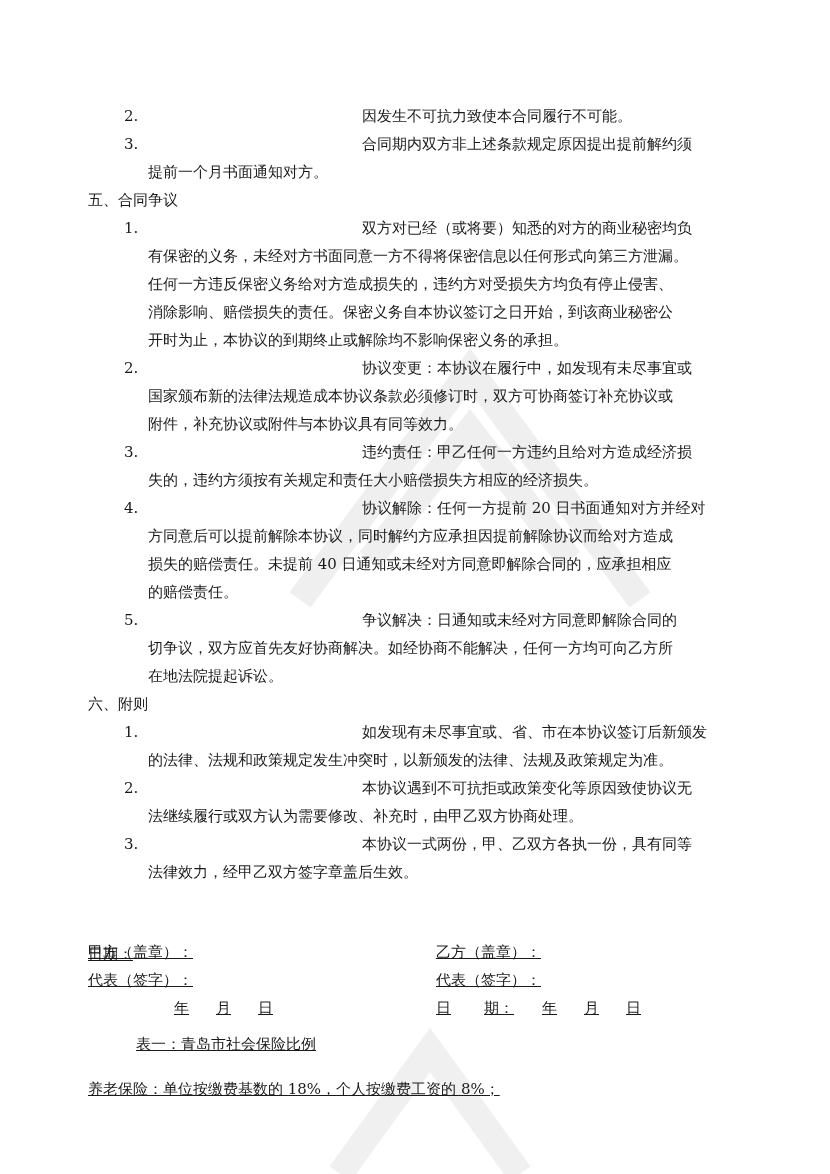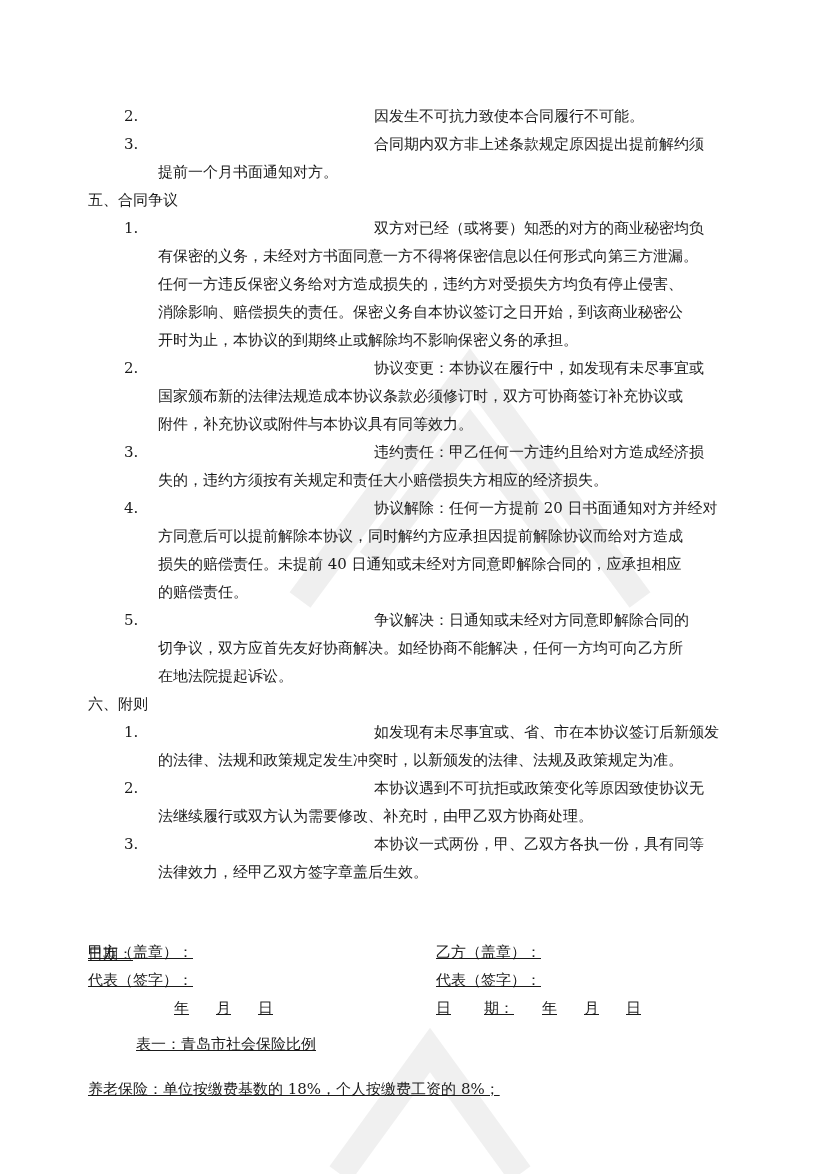--- a/index.html
+++ b/index.html
@@ -4,22 +4,22 @@
   <style>
     html, body { margin: 0; padding: 0; background: #ffffff; }
     body {
       width: 830px; height: 1174px; position: relative; overflow: hidden;
       font-family: "DejaVu Serif", "Liberation Serif", serif;
       color: #1a1a1a; font-size: 15px;
     }
     .watermark { position: absolute; pointer-events: none; }
     .line { position: absolute; white-space: nowrap; line-height: 22px; }
     .num { position: absolute; left: 124px; }
-    .lead { position: absolute; left: 362px; margin-left: 12px; }
-    .cont { position: absolute; left: 148px; margin-left: 10px; }
+    .lead { position: absolute; left: 362px; }
+    .cont { position: absolute; left: 148px; }
     .heading { position: absolute; left: 88px; }
     .sig { position: absolute; text-decoration: underline; }
   </style>
 </head>
 <body>
 
 <svg class="watermark" width="830" height="1174" style="left:0;top:0;">
   <g fill="none" stroke="#ececec" stroke-width="26" opacity="0.8">
     <path d="M300 600 L470 370 L640 600"></path>
     <path d="M370 560 L470 430 L570 560"></path>

